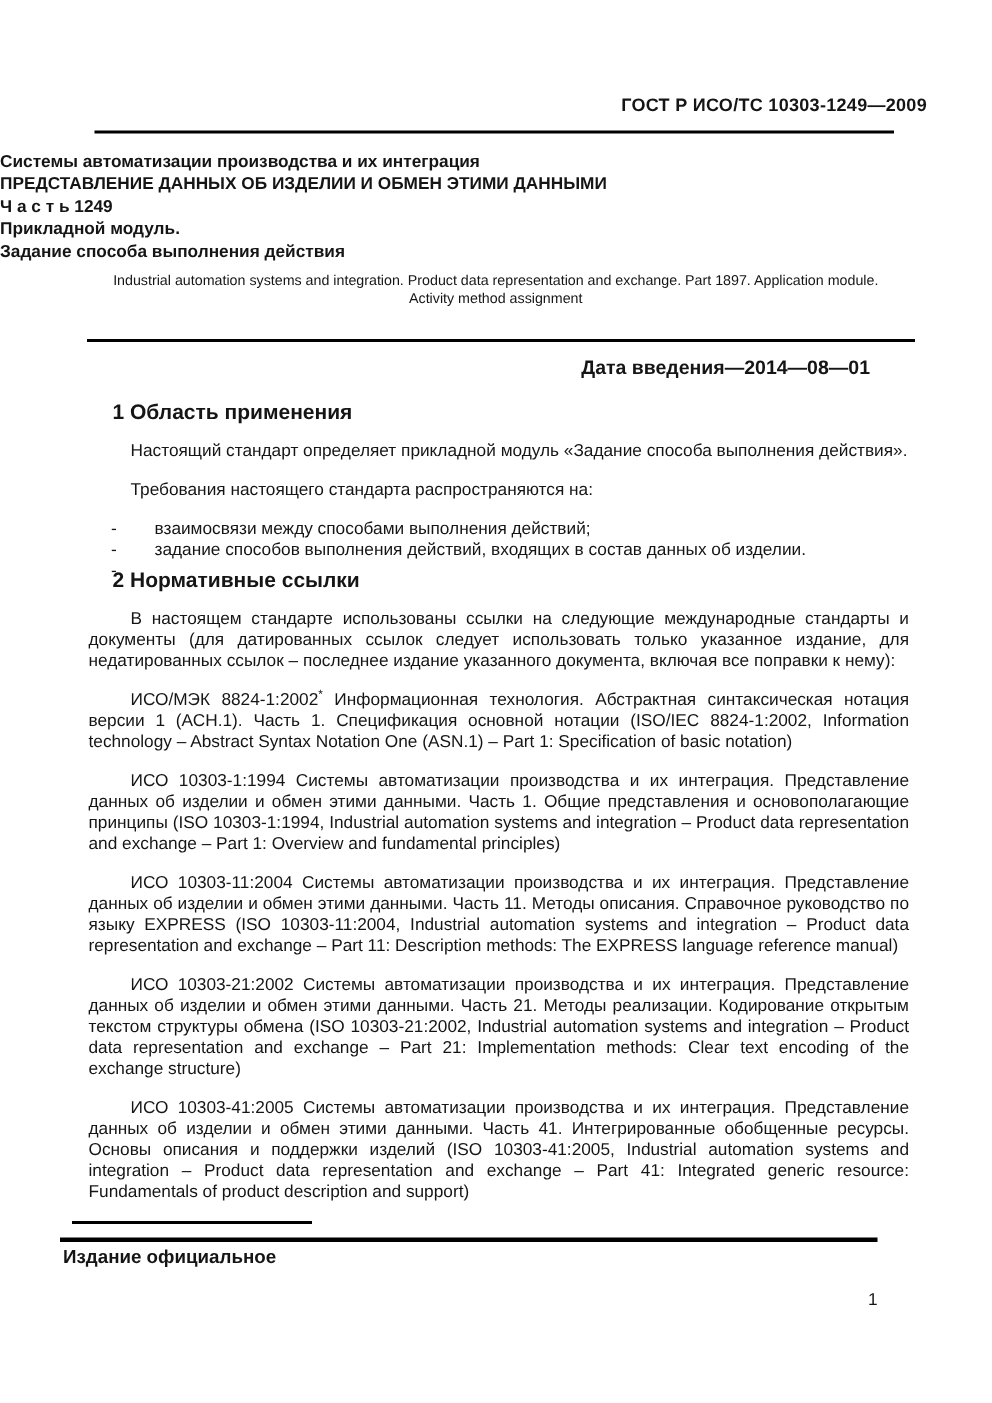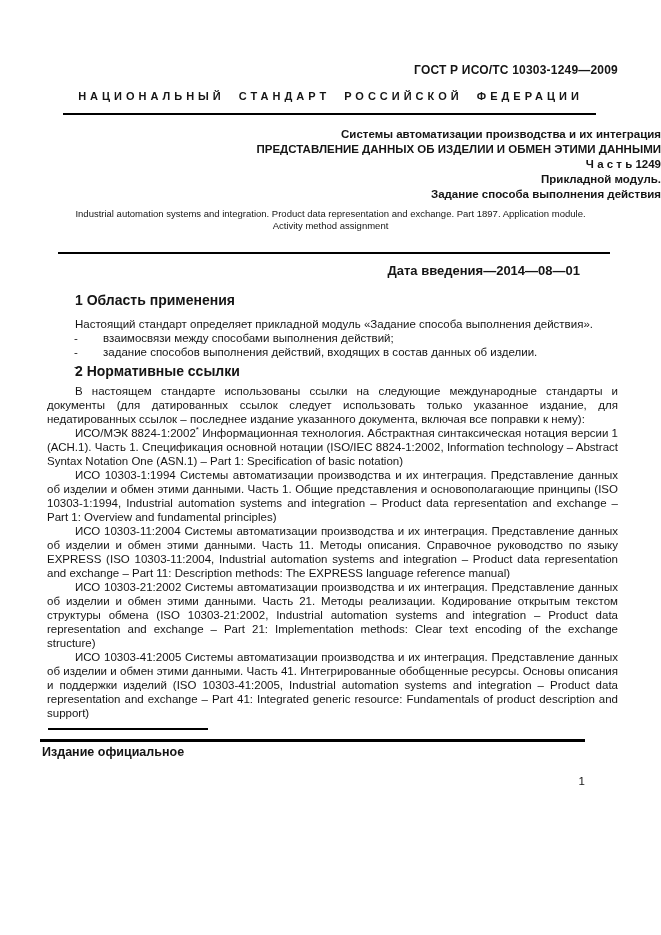--- a/index.html
+++ b/index.html
@@ -23,21 +23,21 @@
     margin: 12px 40px 0 40px;
     text-align: center;
     font-size: 11px; font-weight: bold;
     letter-spacing: 4px; word-spacing: 7px;
     line-height: 14px;
     white-space: nowrap;
   }
   .hr1 { margin: 10px 0 0 63px; width: 533px; height: 2px; background: #000; }
   .hr2 { margin: 20px 0 0 58px; width: 552px; height: 2px; background: #000; }
 
-  .title-block { margin-top: 12px; text-align: right; margin-left: 20px; }
+  .title-block { margin-top: 12px; text-align: left; }
   .title-block div { font-size: 11.5px; font-weight: bold; line-height: 15px; }
   .english-title {
     margin: 6px auto 0 auto;
     width: 532px;
     text-align: center;
     font-size: 9.5px; line-height: 12px;
   }
 
   .date-intro {
     margin: 10px 81px 0 0;
@@ -47,21 +47,21 @@
 
   .section-heading {
     margin: 15px 0 0 75px;
     font-size: 14px; font-weight: bold; line-height: 16px;
   }
   .section-heading.second { margin-top: 4px; }
 
   .body-copy { margin: 9px 43px 0 47px; width: 571px; }
   .body-copy.tight { margin-top: 5px; }
   .body-p {
-    margin: 0; padding: 0;
+    margin: 12px; padding: 0;
     font-size: 11.5px; line-height: 14px;
     text-align: justify;
     text-indent: 28px;
   }
   .bullet { position: relative; padding-left: 56px; font-size: 11.5px; line-height: 14px; }
   .bullet .dash { position: absolute; left: 27px; top: 0; }
 
   sup { font-size: 8px; line-height: 0; vertical-align: super; }
 
   .fn-rule { margin: 8px 0 0 48px; width: 160px; height: 2px; background: #000; }
@@ -83,21 +83,20 @@
     font-size: 11.5px; line-height: 14px;
   }
 </style>
 </head>
 <body>
 
 <div class="page">
 
   <div class="doc-number">ГОСТ Р ИСО/ТС 10303-1249—2009</div>
 
-  <div class="federation">НАЦИОНАЛЬНЫЙ СТАНДАРТ РОССИЙСКОЙ ФЕДЕРАЦИИ</div>
 
   <div class="hr1"></div>
 
   <div class="title-block">
     <div>Системы автоматизации производства и их интеграция</div>
     <div>ПРЕДСТАВЛЕНИЕ ДАННЫХ ОБ ИЗДЕЛИИ И ОБМЕН ЭТИМИ ДАННЫМИ</div>
     <div>Ч а с т ь  1249</div>
     <div>Прикладной модуль.</div>
     <div>Задание способа выполнения действия</div>
   </div>
@@ -105,20 +104,21 @@
   <div class="english-title">Industrial automation systems and integration. Product data representation and exchange. Part 1897. Application module. Activity method assignment</div>
 
   <div class="hr2"></div>
 
   <div class="date-intro">Дата введения—2014—08—01</div>
 
   <div class="section-heading">1 Область применения</div>
 
   <div class="body-copy">
     <p class="body-p">Настоящий стандарт определяет прикладной модуль «Задание способа выполнения действия».</p>
+    <p class="body-p">Требования настоящего стандарта распространяются на:</p>
     <div class="bullet">
       <span class="dash">-</span>
       <span>взаимосвязи между способами выполнения действий;</span>
     </div>
     <div class="bullet">
       <span class="dash">-</span>
       <span>задание способов выполнения действий, входящих в состав данных об изделии.</span>
     </div>
     <div class="bullet">
       <span class="dash">-</span>

